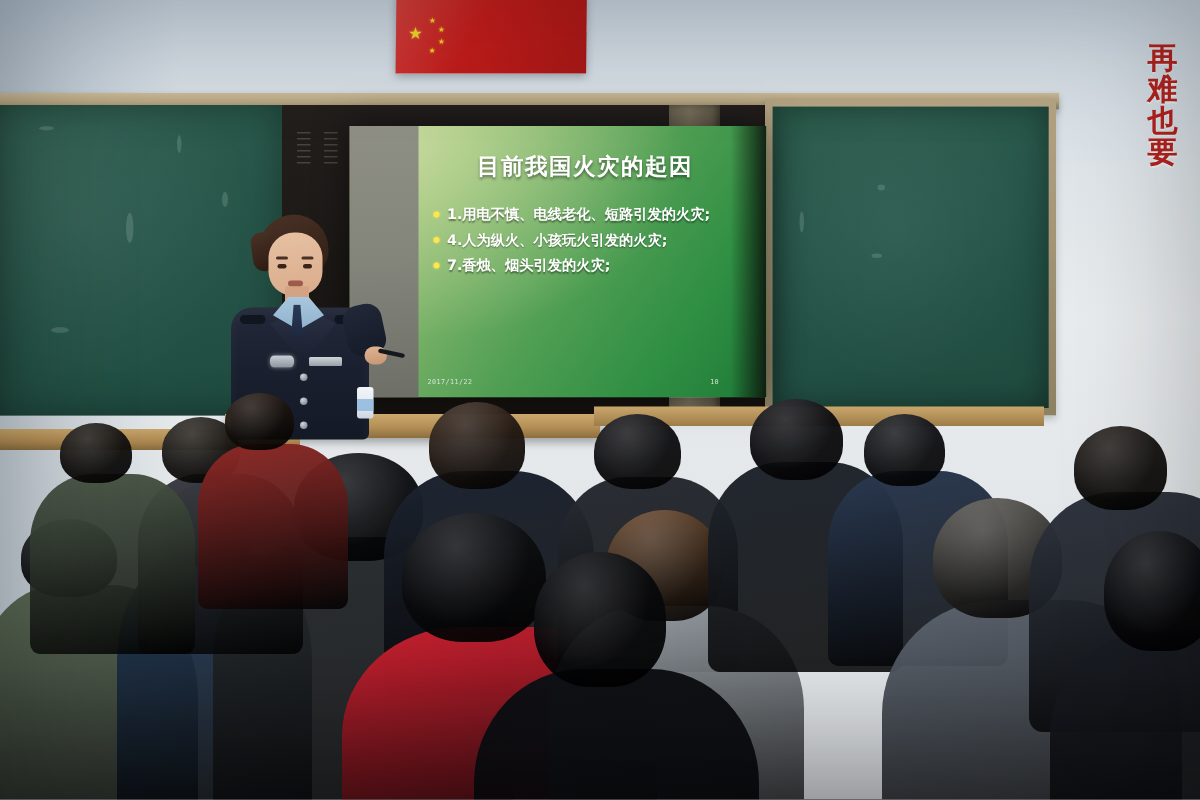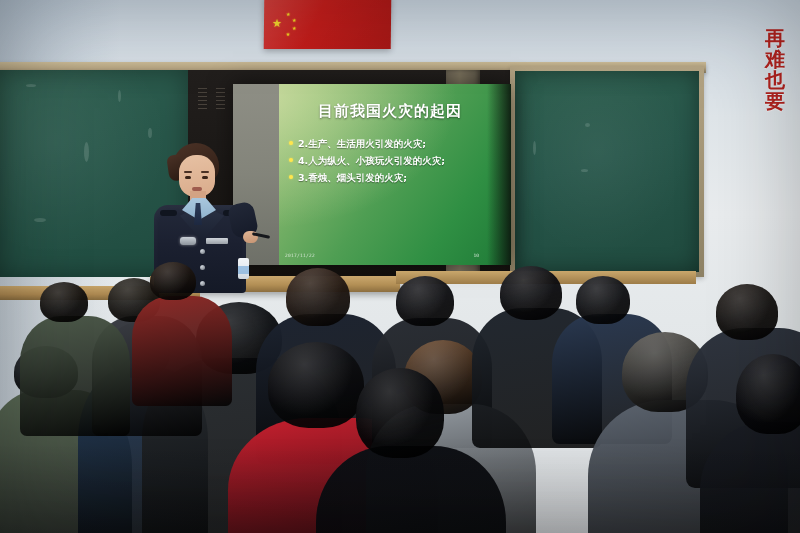--- a/index.html
+++ b/index.html
@@ -322,29 +322,29 @@
 
   <div class="slide">
     <div class="slide-bg"></div>
     <div class="slide-darkedge"></div>
     <div class="slide-washed"></div>
     <div class="slide-content">
       <div class="slide-title">目前我国火灾的起因</div>
       <div class="bullets">
         <div class="bullet">
           <span class="dot"></span>
-          <span>2.生产、生活用火引发的火灾;</span>
+          <span>1.用电不慎、电线老化、短路引发的火灾;</span>
         </div>
         <div class="bullet">
           <span class="dot"></span>
           <span>4.人为纵火、小孩玩火引发的火灾;</span>
         </div>
         <div class="bullet">
           <span class="dot"></span>
-          <span>3.香烛、烟头引发的火灾;</span>
+          <span>7.香烛、烟头引发的火灾;</span>
         </div>
       </div>
       <div class="slide-date">2017/11/22</div>
       <div class="slide-page">10</div>
     </div>
   </div>
 
   <div class="presenter">
     <div class="p-hair"></div>
     <div class="p-face">

